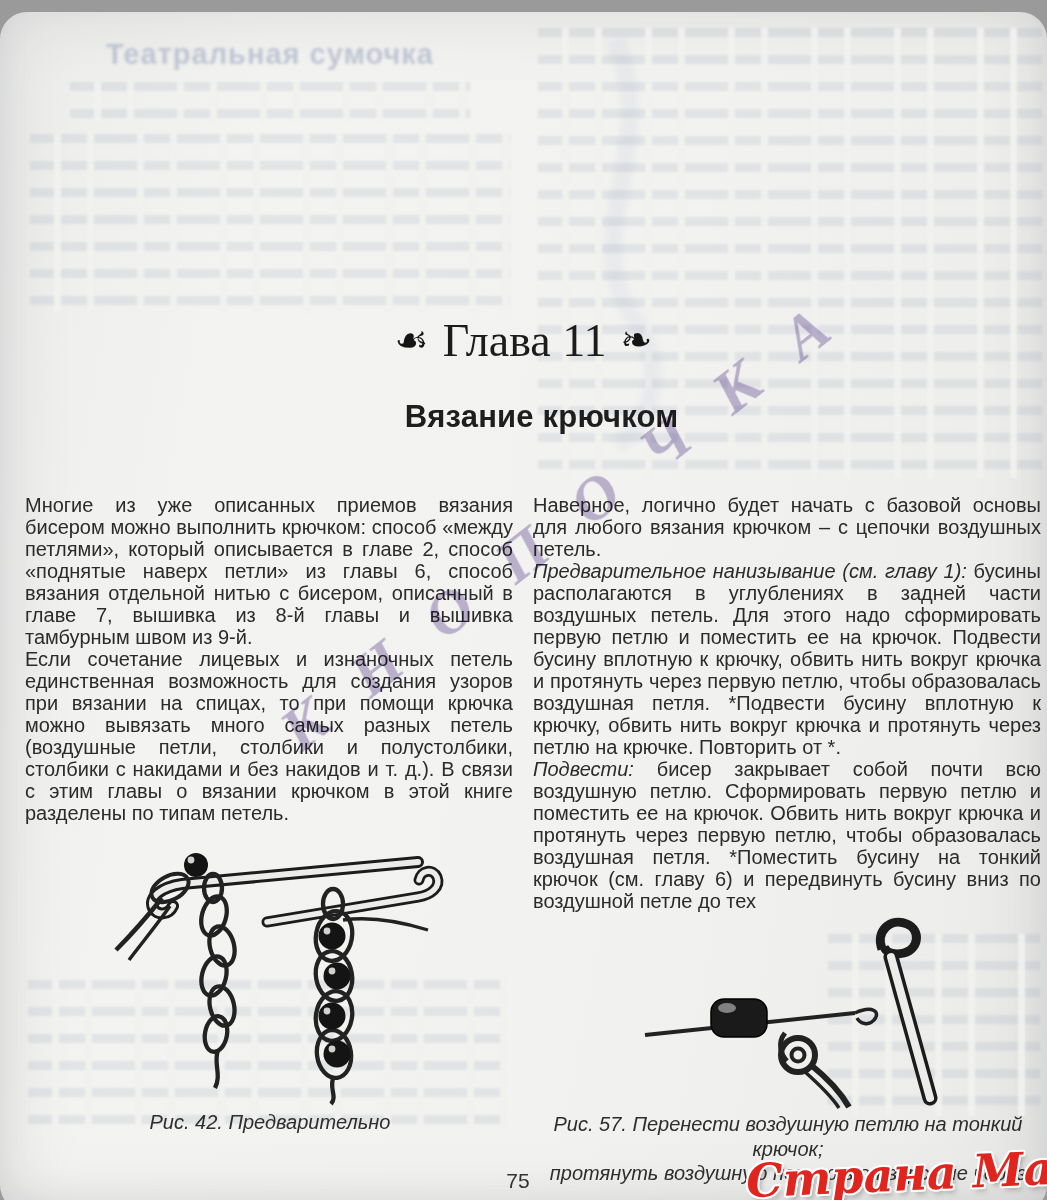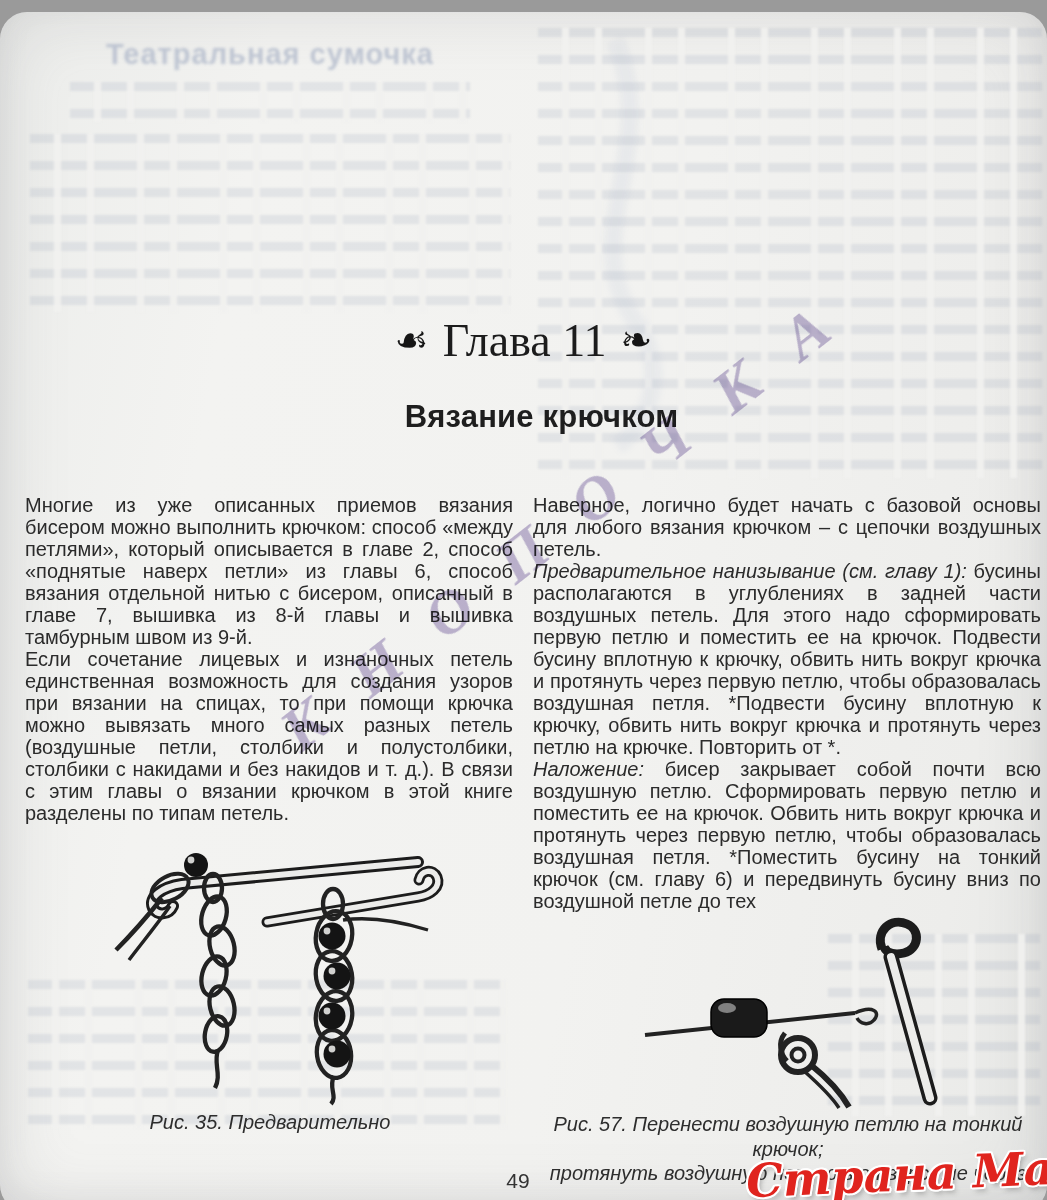--- a/index.html
+++ b/index.html
@@ -92,21 +92,21 @@
   </h1>
 
   <div class="abs col col-left">
     <p>Многие из уже описанных приемов вязания бисером можно выполнить крючком: способ «между петлями», который описывается в главе 2, способ «поднятые наверх петли» из главы 6, способ вязания отдельной нитью с бисером, описанный в главе 7, вышивка из 8-й главы и вышивка тамбурным швом из 9-й.</p>
     <p>Если сочетание лицевых и изнаночных петель единственная возможность для создания узоров при вязании на спицах, то при помощи крючка можно вывязать много самых разных петель (воздушные петли, столбики и полустолбики, столбики с накидами и без накидов и т. д.). В связи с этим главы о вязании крючком в этой книге разделены по типам петель.</p>
   </div>
 
   <div class="abs col col-right">
     <p>Наверное, логично будет начать с базовой основы для любого вязания крючком – с цепочки воздушных петель.</p>
     <p><em>Предварительное нанизывание (см. главу 1):</em><span> бусины располагаются в углублениях в задней части воздушных петель. Для этого надо сформировать первую петлю и поместить ее на крючок. Подвести бусину вплотную к крючку, обвить нить вокруг крючка и протянуть через первую петлю, чтобы образовалась воздушная петля. *Подвести бусину вплотную к крючку, обвить нить вокруг крючка и протянуть через петлю на крючке. Повторить от *.</span></p>
-    <p><em>Наложение:</em><span> бисер закрывает собой почти всю воздушную петлю. Сформировать первую петлю и поместить ее на крючок. Обвить нить вокруг крючка и протянуть через первую петлю, чтобы образовалась воздушная петля. *Поместить бусину на тонкий крючок (см. главу 6) и передвинуть бусину вниз по воздушной петле до тех</span></p>
+    <p><em>Подвести:</em><span> бисер закрывает собой почти всю воздушную петлю. Сформировать первую петлю и поместить ее на крючок. Обвить нить вокруг крючка и протянуть через первую петлю, чтобы образовалась воздушная петля. *Поместить бусину на тонкий крючок (см. главу 6) и передвинуть бусину вниз по воздушной петле до тех</span></p>
   </div>
 
   <svg class="abs fig" style="left:110px;top:828px;" width="395" height="266" viewBox="0 0 395 266">
     <g>
       <path d="M308,22 L72,44 C52,47 38,57 43,68 C47,76 59,75 63,66" fill="none" stroke="#1c1c1c" stroke-width="12" stroke-linecap="round"></path>
       <path d="M308,22 L72,44 C52,47 38,57 43,68 C47,76 59,75 63,66" fill="none" stroke="#ececea" stroke-width="6" stroke-linecap="round"></path>
     </g>
     <g>
       <path d="M52,58 C36,78 20,96 6,110" fill="none" stroke="#222" stroke-width="4.5"></path>
       <path d="M60,66 C46,86 31,104 19,120" fill="none" stroke="#222" stroke-width="3.5"></path>
@@ -167,25 +167,25 @@
       <path d="M169,156 C187,172 197,182 204,193" fill="none" stroke="#222" stroke-width="3.5"></path>
     </g>
     <g>
       <path d="M247,34 C240,16 256,2 272,9 C286,15 284,34 269,38 C261,40 252,39 249,32" fill="none" stroke="#1c1c1c" stroke-width="9"></path>
       <path d="M256,42 L295,183" fill="none" stroke="#1c1c1c" stroke-width="15" stroke-linecap="round"></path>
       <path d="M256,42 L295,183" fill="none" stroke="#ececea" stroke-width="8" stroke-linecap="round"></path>
     </g>
   </svg>
 
   <div class="abs caption cap56">
-    <span>Рис. 35. Предварительно</span>
+    <span>Рис. 42. Предварительно</span>
   </div>
   <div class="abs caption cap57">
     <span>Рис. 57. Перенести воздушную петлю на тонкий крючок;</span>
     <span>протянуть воздушную петлю в отверстие через</span>
   </div>
 
-  <div class="abs pageno">49</div>
+  <div class="abs pageno">75</div>
 
   <div class="abs wm-diagonal">КНОПОЧКА</div>
   <div class="abs wm-site">Страна Мам.ру</div>
 
 </div>
 
 </body></html>

